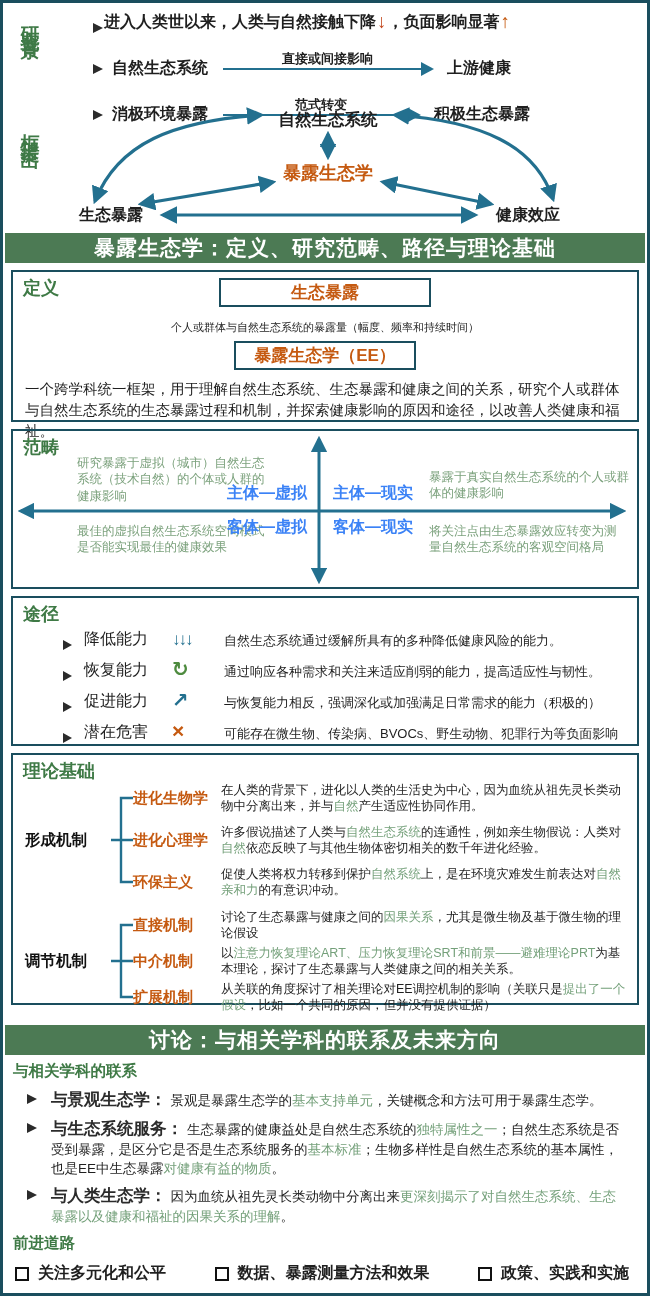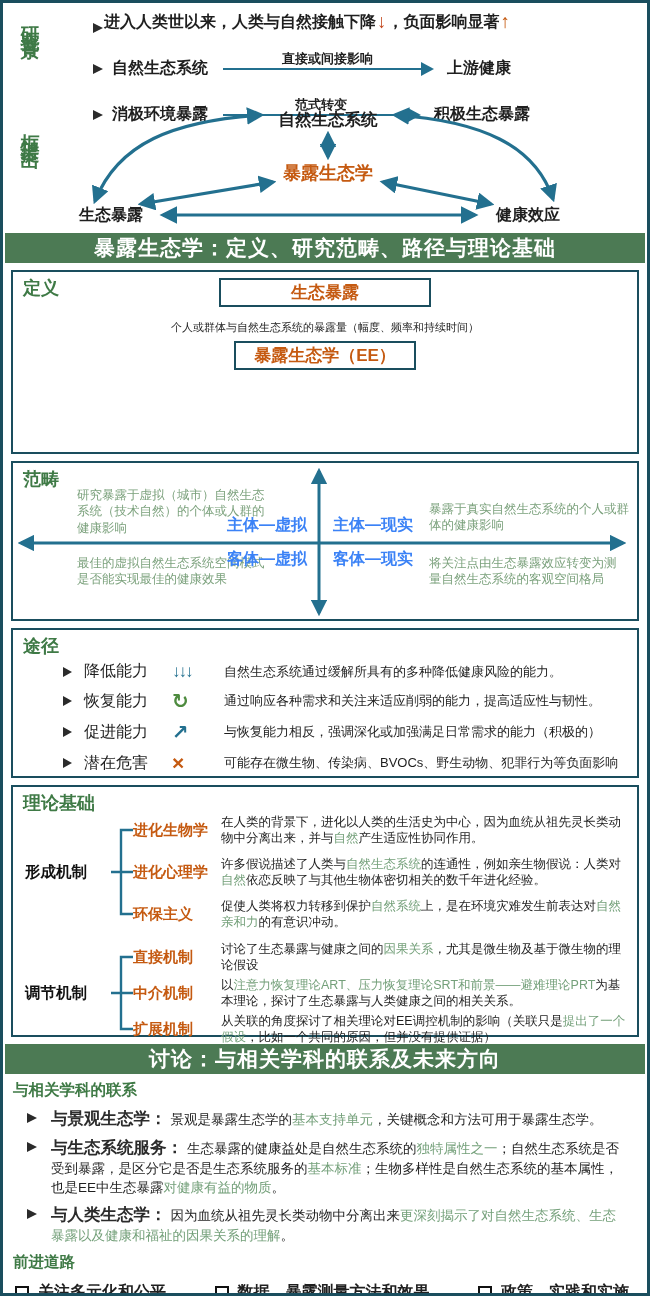--- a/index.html
+++ b/index.html
@@ -24,33 +24,33 @@
   .farrow .lbl{position:absolute;top:8px;left:0;width:100%;text-align:center;font-size:13px;font-weight:600;}
   .farrow .ln{position:absolute;left:2px;right:12px;bottom:9px;height:2.5px;background:#23708F;}
   .farrow .hd{position:absolute;right:0;bottom:3px;width:0;height:0;
               border-left:13px solid #23708F;border-top:7px solid transparent;border-bottom:7px solid transparent;}
   .dsvg{position:absolute;left:20px;top:98px;}
   .dsvg text{font-family:"Liberation Sans","DejaVu Sans",sans-serif;}
   
   .sec-box{margin:7px 8px 0 8px;border:2px solid #1A4E5E;position:relative;box-sizing:border-box;}
   .sec-label{color:#3F7A46;font-weight:bold;font-size:18px;}
   .corner{position:absolute;left:10px;top:4px;}
-  .defbox{height:184px;text-align:center;}
+  .defbox{height:152px;text-align:center;}
   .obox{display:inline-block;border:2px solid #1A4E5E;color:#C55A11;font-weight:bold;font-size:17px;
         padding:1px 14px;margin:0 auto;background:#fff;}
   .obox1{margin-top:6px;min-width:180px;}
   .obox2{min-width:150px;}
   .defline{font-size:11px;margin:13px 0 6px 0;font-family:Liberation Mono, monospace;}
   .defpara{font-size:14.5px;line-height:1.45;text-align:left;padding:9px 12px 0 12px;}
   .scopebox{height:160px;}
   .quad-txt{position:absolute;color:#7BA17C;font-size:12.5px;line-height:1.3;font-weight:500;}
   .quad-lbl{position:absolute;color:#3b82f6;font-weight:bold;font-size:16px;}
   .axsvg{position:absolute;left:0;top:0;}
   .pathsbox{height:150px;padding-top:2px;}
-  .prow{display:flex;align-items:center;margin:7px 0 0 50px;}
+  .prow{display:flex;align-items:flex-end;margin:7px 0 0 50px;}
   .prow .tri{margin-right:12px;border-left-width:9px;}
   .p-name{font-size:16px;width:88px;flex:none;}
   .p-icon{width:52px;flex:none;font-weight:bold;}
   .ic-down{color:#23708F;letter-spacing:-2px;font-size:17px;}
   .ic-cycle{color:#4E8B3F;font-size:20px;}
   .ic-up{color:#23708F;font-size:20px;}
   .ic-x{color:#C55A11;font-size:21px;}
   .p-desc{font-size:13px;}
   .theorybox{height:252px;}
   .t-group{display:flex;align-items:center;margin:0 8px 0 12px;}
@@ -137,20 +137,21 @@
     </svg>
   </div>
 
   <div class="hdr" style="margin-top:4px;">暴露生态学：定义、研究范畴、路径与理论基础</div>
 
   <div class="sec-box defbox">
     <span class="sec-label corner">定义</span>
     <div class="obox obox1">生态暴露</div>
     <div class="defline">个人或群体与自然生态系统的暴露量（幅度、频率和持续时间）</div>
     <div class="obox obox2">暴露生态学（EE）</div>
+    <div class="defpara">一个跨学科统一框架，用于理解自然生态系统、生态暴露和健康之间的关系，研究个人或群体与自然生态系统的生态暴露过程和机制，并探索健康影响的原因和途径，以改善人类健康和福祉。</div>
   </div>
 
   <div class="sec-box scopebox">
     <span class="sec-label corner">范畴</span>
     <svg class="axsvg" width="620" height="156" viewBox="0 0 620 156">
       <line x1="8" y1="80" x2="610" y2="80" stroke="#23708F" stroke-width="3" marker-start="url(#m)" marker-end="url(#m)"></line>
       <line x1="306" y1="8" x2="306" y2="150" stroke="#23708F" stroke-width="3" marker-start="url(#m)" marker-end="url(#m)"></line>
     </svg>
     <div class="quad-txt" style="left:64px;top:24px;width:192px;">研究暴露于虚拟（城市）自然生态系统（技术自然）的个体或人群的健康影响</div>
     <div class="quad-txt" style="left:416px;top:38px;width:200px;">暴露于真实自然生态系统的个人或群体的健康影响</div>
@@ -230,21 +231,21 @@
           <span class="t-desc"><span>以</span><span class="seg-g">注意力恢复理论ART、压力恢复理论SRT和前景——避难理论PRT</span><span>为基本理论，探讨了生态暴露与人类健康之间的相关关系。</span></span>
         </div>
         <div class="t-item">
           <span class="t-term">扩展机制</span>
           <span class="t-desc"><span>从关联的角度探讨了相关理论对EE调控机制的影响（关联只是</span><span class="seg-g">提出了一个假设</span><span>，比如一个共同的原因，但并没有提供证据）</span></span>
         </div>
       </div>
     </div>
   </div>
 
-  <div class="hdr" style="margin-top:7px;">讨论：与相关学科的联系及未来方向</div>
+  <div class="hdr" style="margin-top:20px;">讨论：与相关学科的联系及未来方向</div>
 
   <div class="disc">
     <div class="d-h">与相关学科的联系</div>
 
     <div class="link">
       <span class="tri"></span>
       <span class="l-head">与景观生态学：</span><span class="l-desc"><span>景观是暴露生态学的</span><span class="seg-g">基本支持单元</span><span>，关键概念和方法可用于暴露生态学。</span></span>
     </div>
 
     <div class="link">

